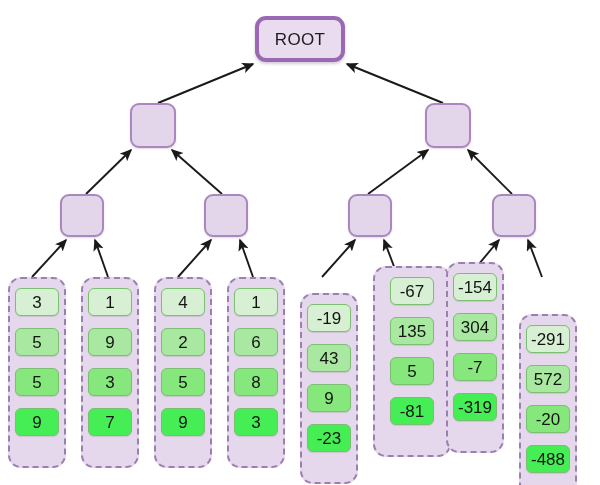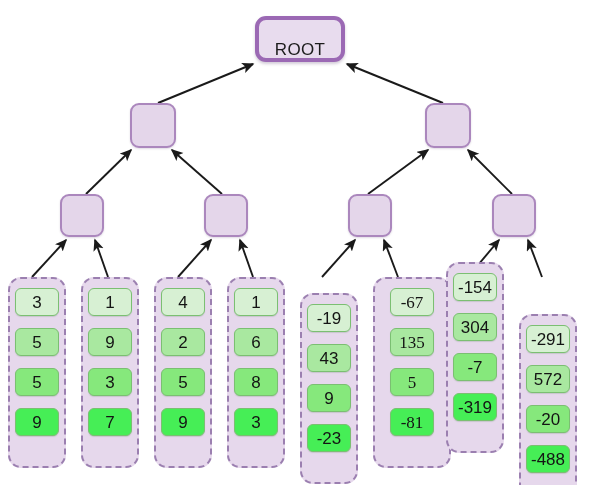--- a/index.html
+++ b/index.html
@@ -30,21 +30,21 @@
   .node {
     position: absolute;
     box-sizing: border-box;
     background: #e4d6ea;
     border: 2px solid #ab87bd;
     border-radius: 9px;
     box-shadow: 0 1px 2px rgba(80,50,100,0.18);
   }
   .node-root {
     display: flex;
-    align-items: flex-end;
+    align-items: center;
     justify-content: center;
     background: #e8dcee;
     border: 4px solid #9b69b4;
     border-radius: 11px;
     box-shadow: 0 2px 3px rgba(80,50,100,0.25);
   }
   .root-label {
     font-size: 17px;
     color: #1c1c1c;
     letter-spacing: 0.3px;
@@ -149,21 +149,21 @@
         <div class="leaf-cell tone1">6</div>
         <div class="leaf-cell tone2">8</div>
         <div class="leaf-cell tone3">3</div>
       </div>
       <div class="leaf-group" style="left: 300px; top: 277px; width: 58px; height: 191px; margin-top: 16px;">
         <div class="leaf-cell tone0">-19</div>
         <div class="leaf-cell tone1">43</div>
         <div class="leaf-cell tone2">9</div>
         <div class="leaf-cell tone3">-23</div>
       </div>
-      <div class="leaf-group" style="left: 373px; top: 277px; width: 78px; height: 191px; font-family: Liberation Serif, serif;">
+      <div class="leaf-group" style="left: 373px; top: 266px; width: 78px; height: 191px;">
         <div class="leaf-cell tone0">-67</div>
         <div class="leaf-cell tone1">135</div>
         <div class="leaf-cell tone2">5</div>
         <div class="leaf-cell tone3">-81</div>
       </div>
       <div class="leaf-group" style="left: 446px; top: 262px; width: 58px; height: 191px;">
         <div class="leaf-cell tone0">-154</div>
         <div class="leaf-cell tone1">304</div>
         <div class="leaf-cell tone2">-7</div>
         <div class="leaf-cell tone3">-319</div>

